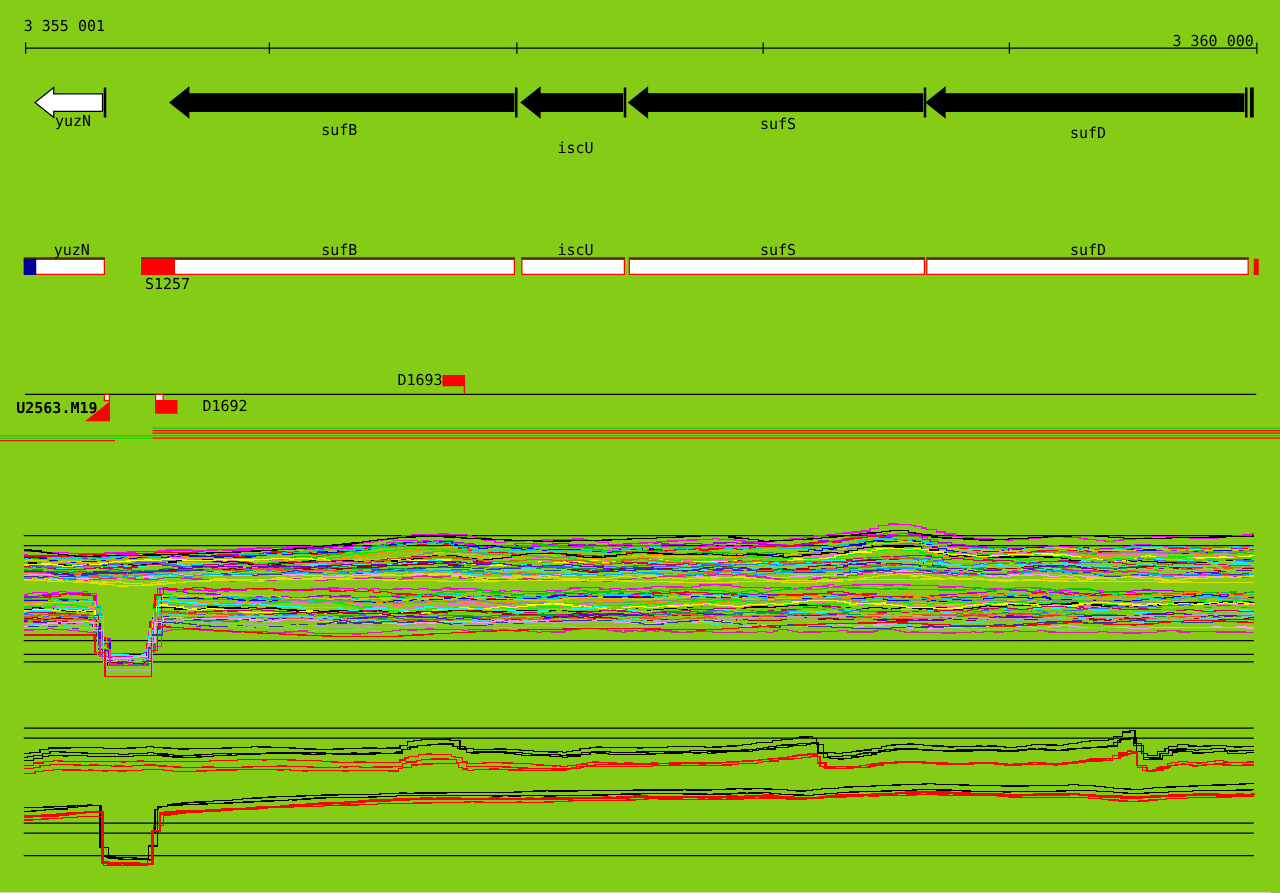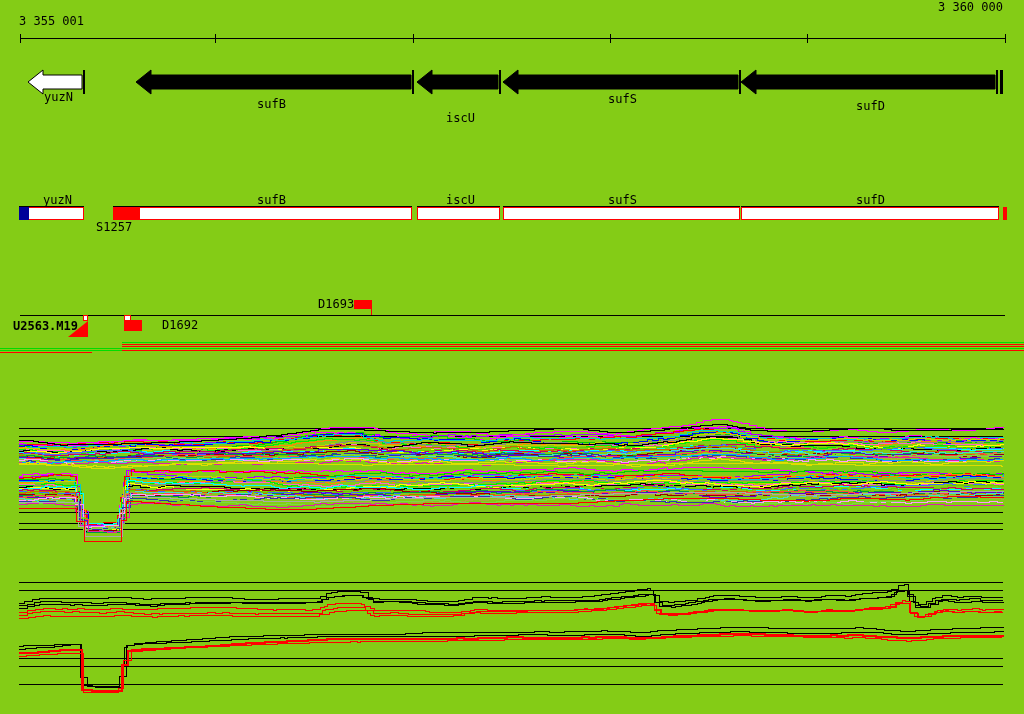--- a/index.html
+++ b/index.html
@@ -6,21 +6,21 @@
   #root{position:relative;width:1024px;height:714px;background:#84cc16;overflow:hidden;
         font-family:"DejaVu Sans Mono","Liberation Mono",monospace;}
   .lbl{position:absolute;font-size:12px;line-height:12px;color:#000;white-space:pre;}
   #gfx{position:absolute;left:0;top:0;}
 </style>
 </head>
 <body>
 
 <div id="root">
   <div class="lbl" style="left:19px;top:15px">3 355 001</div>
-  <div class="lbl" style="right:21px;top:1px;text-align:left">3 360 000</div>
+  <div class="lbl" style="right:21px;top:27px;text-align:left">3 360 000</div>
   <svg id="gfx" width="1024" height="714">
       <g>
         <rect x="20" y="38" width="985" height="1" fill="#000"></rect>
         <rect x="20" y="34" width="1" height="9" fill="#000"></rect>
         <rect x="215" y="34" width="1" height="9" fill="#000"></rect>
         <rect x="413" y="34" width="1" height="9" fill="#000"></rect>
         <rect x="610" y="34" width="1" height="9" fill="#000"></rect>
         <rect x="807" y="34" width="1" height="9" fill="#000"></rect>
         <rect x="1005" y="34" width="1" height="9" fill="#000"></rect>
       </g>
@@ -156,21 +156,21 @@
         <path d="M19 656.0H26V655.3H33V655.1H39V654.8H43V654.7H50V654.2H57V653.8H62V653.4H65V653.4H69V653.0H75V653.1H83V692.1H86V692.0H91V692.0H97V692.6H103V692.4H108V692.2H111V692.2H118V688.6H123V660.3H131V651.9H136V651.1H142V650.8H145V650.4H148V650.1H155V649.7H162V649.0H170V648.7H176V648.3H181V647.9H184V647.8H192V647.6H200V647.3H207V646.7H212V646.2H219V646.0H222V646.1H229V645.5H232V645.5H235V645.4H243V645.1H251V644.9H259V644.4H264V644.3H272V644.0H277V643.9H284V643.9H287V643.6H294V643.4H302V643.0H309V642.5H315V642.5H320V642.5H328V642.5H331V642.3H339V642.3H345V642.1H350V641.8H357V642.0H360V641.7H363V641.7H369V641.7H372V641.5H376V641.3H380V641.6H386V641.8H394V641.8H400V641.7H403V641.9H406V641.7H414V641.6H417V641.9H421V641.7H429V641.7H436V641.5H443V641.1H447V640.9H455V640.8H458V640.6H463V640.4H466V640.5H469V640.6H476V640.5H484V640.5H491V640.2H495V640.3H501V640.0H504V639.9H508V639.6H516V639.2H519V639.0H527V639.2H532V639.2H540V639.2H546V639.5H554V639.6H562V639.3H569V639.3H574V639.1H577V639.4H581V639.2H588V639.1H595V639.0H602V638.6H608V638.3H616V638.4H622V638.6H629V639.2H636V639.3H639V639.6H645V638.9H648V638.6H651V638.6H659V638.0H665V637.7H672V637.5H677V637.0H683V637.1H691V636.6H695V636.7H703V636.3H710V636.2H718V636.1H725V636.0H733V635.6H736V635.7H743V635.8H751V636.0H759V636.1H763V636.0H766V636.2H774V636.1H780V636.5H786V636.4H794V636.5H798V636.9H803V637.2H807V637.5H813V637.6H817V637.7H821V637.8H824V637.7H832V637.7H837V637.9H844V638.0H852V637.7H859V637.8H865V638.0H871V638.6H874V638.9H881V639.5H887V640.0H895V640.7H899V640.8H902V640.9H906V641.2H911V640.7H919V640.0H926V639.4H933V638.8H936V638.8H939V638.9H942V638.5H950V638.2H957V638.1H960V637.8H963V637.9H970V637.8H973V637.5H976V637.6H982V637.5H985V637.2H992V637.2H997V637.3H1001V636.9H1003V637.1" fill="none" stroke="#ff0000" stroke-width="1" shape-rendering="crispEdges"></path>
       </g>
     </svg>
   <div id="labels">
       <div class="lbl" style="left: 44px; top: 91px;">yuzN</div>
       <div class="lbl" style="left: 257px; top: 98px;">sufB</div>
       <div class="lbl" style="left: 446px; top: 112px;">iscU</div>
       <div class="lbl" style="left: 608px; top: 93px;">sufS</div>
       <div class="lbl" style="left: 856px; top: 100px;">sufD</div>
       <div class="lbl" style="left: 43px; top: 194px;">yuzN</div>
-      <div class="lbl" style="left: 96px; top: 221px;">S1257</div>
+      <div class="lbl" style="left: 116px; top: 221px;">S1257</div>
       <div class="lbl" style="left: 257px; top: 194px;">sufB</div>
       <div class="lbl" style="left: 446px; top: 194px;">iscU</div>
       <div class="lbl" style="left: 608px; top: 194px;">sufS</div>
       <div class="lbl" style="left: 856px; top: 194px;">sufD</div>
       <div class="lbl" style="left: 318px; top: 298px;">D1693</div>
       <div class="lbl" style="left: 144px; top: 319px; padding-left: 18px;">D1692</div>
       <div class="lbl" style="left: 13px; top: 320px; font-weight: bold;">U2563.M19</div>
     </div>
 </div>
 

